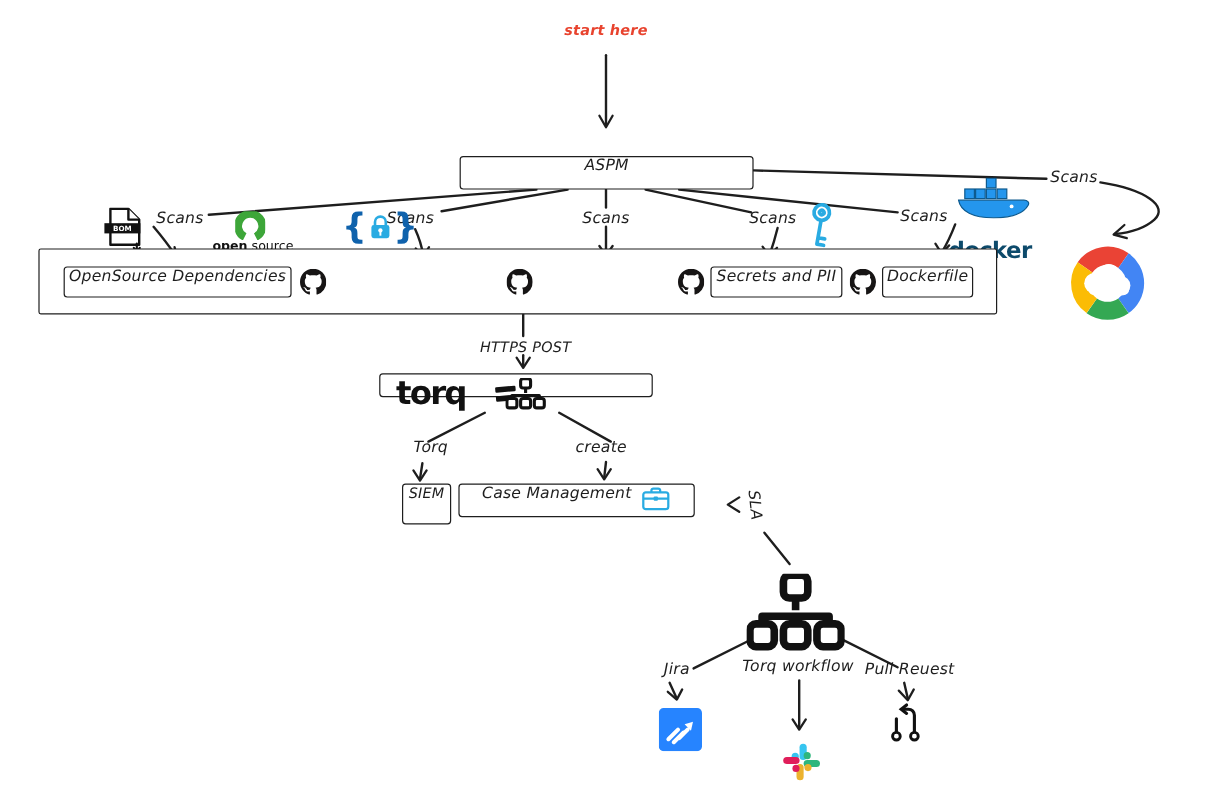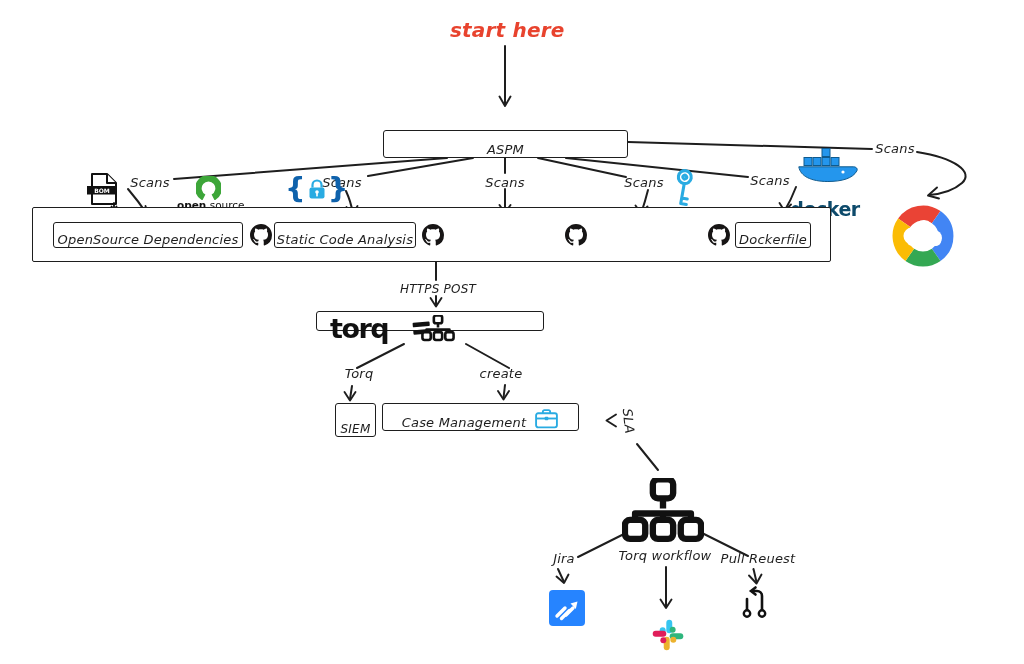--- a/index.html
+++ b/index.html
@@ -8,21 +8,21 @@
     --gcp-red:#ea4335; --gcp-blue:#4285f4; --gcp-yellow:#fbbc05; --gcp-green:#34a853;
     --jira-blue:#2684ff; --slack-blue:#36c5f0; --slack-green:#2eb67d; --slack-yellow:#ecb22e; --slack-red:#e01e5a;
   }
   html,body{margin:0;padding:0;background:#fff;}
   #canvas{position:relative;width:1024px;height:664px;background:#fff;overflow:hidden;
           font-family:"DejaVu Sans",sans-serif;color:var(--ink);}
   .abs{position:absolute;}
   .hand{font-family:"DejaVu Sans",sans-serif;font-style:italic;letter-spacing:.2px;}
   .lbl{font-size:13px;text-align:center;white-space:nowrap;}
   .box{border:1.7px solid var(--ink);border-radius:3px;background:#fff;
-       display:flex;align-items:flex-end;justify-content:center;box-sizing:border-box;}
+       display:flex;align-items:flex-start;justify-content:center;box-sizing:border-box;}
   .red{color:var(--start-red);font-weight:bold;}
   svg{display:block;}
   #wires{position:absolute;left:0;top:0;pointer-events:none;}
   #wires path{fill:none;stroke:var(--ink);stroke-width:2;stroke-linecap:round;stroke-linejoin:round;}
   #wires path.head{stroke-width:1.9;}
   .torq-word{font-weight:800;font-size:27px;letter-spacing:-1.5px;color:#111;
              font-family:"DejaVu Sans",sans-serif;}
   .brace{font-size:29px;font-weight:600;color:var(--brace-blue);line-height:1;}
   .oslogo-text{font-size:10.5px;color:#111;font-family:"DejaVu Sans",sans-serif;white-space:nowrap;}
   .oslogo-text b{font-weight:bold;}
@@ -93,21 +93,21 @@
     <path d="M624 534 L578 557"></path>
     <path d="M702 533 L748 556"></path>
     <path d="M558 569 L564 582"></path>
     <path class="head" d="M556.5 576.5 L564 583 L568.5 574.5"></path>
     <path d="M666 567 L666 607"></path>
     <path class="head" d="M660.5 599.5 L666 608 L671.5 599.5"></path>
     <path d="M753.5 569 L756.5 582"></path>
     <path class="head" d="M749 575.5 L756.5 583.5 L761.5 574.5"></path>
   </svg>
 
-  <div class="abs hand lbl red" style="left:450px;top:18px;width:110px;font-size:20px;">start here</div>
+  <div class="abs hand lbl red" style="left:450px;top:18px;width:110px;font-size:12px;">start here</div>
 
   <div class="abs box" style="left:383px;top:130px;width:245px;height:28px;">
     <span class="hand lbl">ASPM</span>
   </div>
 
   <div class="abs hand lbl" style="left:124px;top:175px;width:52px;">Scans</div>
   <div class="abs hand lbl" style="left:316px;top:175px;width:52px;">Scans</div>
   <div class="abs hand lbl" style="left:479px;top:175px;width:52px;">Scans</div>
   <div class="abs hand lbl" style="left:618px;top:175px;width:52px;">Scans</div>
   <div class="abs hand lbl" style="left:744px;top:173px;width:52px;">Scans</div>
@@ -187,32 +187,32 @@
   <div class="abs box" style="left:32px;top:207px;width:799px;height:55px;border-radius:2px;"></div>
 
   <div class="abs box" style="left:53px;top:222px;width:190px;height:26px;">
     <span class="hand lbl">OpenSource Dependencies</span>
     </div>
   <div class="abs" style="left:250px;top:224px;">
     <svg width="22" height="22">
         <use href="#sym-github"></use>
       </svg>
     </div>
-  <div class="abs box" style="left:274px;top:222px;width:142px;height:26px;">
-    <span class="hand lbl">Static Code Analysis</span>
-    </div>
   <div class="abs" style="left:422px;top:224px;">
     <svg width="22" height="22">
         <use href="#sym-github"></use>
       </svg>
     </div>
   <div class="abs" style="left:565px;top:224px;">
     <svg width="22" height="22">
         <use href="#sym-github"></use>
       </svg>
+    </div>
+  <div class="abs box" style="left:592px;top:222px;width:110px;height:26px;">
+    <span class="hand lbl">Secrets and PII</span>
     </div>
   <div class="abs" style="left:708px;top:224px;">
     <svg width="22" height="22">
         <use href="#sym-github"></use>
       </svg>
     </div>
   <div class="abs box" style="left:735px;top:222px;width:76px;height:26px;">
     <span class="hand lbl">Dockerfile</span>
     </div>
 

